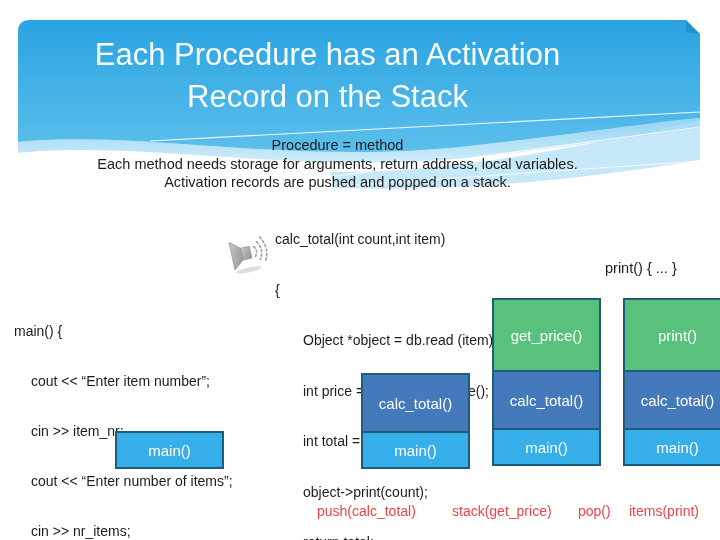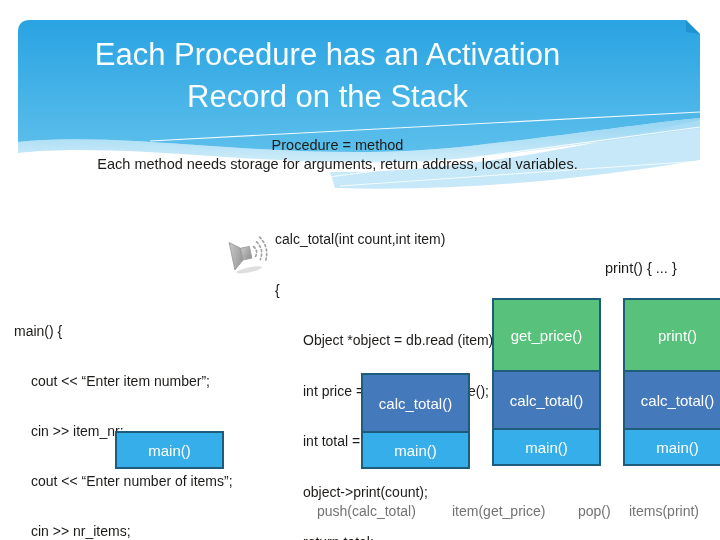--- a/index.html
+++ b/index.html
@@ -35,21 +35,21 @@
     color:#ffffff; font-size:15px;margin-left:32px;
   }
   .frame + .frame{margin-top:-2px;}
   .frame.green{height:74px; background:var(--frame_green,#58c17c);}
   .frame.blue{height:60px; background:var(--frame_blue,#4479bb);}
   .frame.lightblue{height:38px; background:var(--frame_lightblue,#36aeea);}
   .col1{left:83px; top:431px;}
   .col2{left:329px; top:373px;}
   .col3{left:460px; top:298px;}
   .col4{left:591px; top:298px;}
-  .cap{position:absolute; top:503px; font-size:14px; color:#737373;}
+  .cap{position:absolute; top:503px; font-size:14px; color:#ef4444;}
   .cap1{left:317px;} .cap2{left:452px;} .cap3{left:578px;} .cap4{left:629px;}
 </style>
 </head>
 <body>
 
 <div class="slide">
 
   <svg class="hdr-svg" width="720" height="210" viewBox="0 0 720 210">
     <defs>
       <linearGradient id="bluegrad" x1="0" y1="0" x2="0" y2="1">
@@ -76,20 +76,21 @@
   </svg>
 
   <div class="title">
     <div>Each Procedure has an Activation</div>
     <div>Record on the Stack</div>
   </div>
 
   <div class="subtitle">
     <div>Procedure = method</div>
     <div>Each method needs storage for arguments, return address, local variables.</div>
+    <div>Activation records are pushed and popped on a stack.</div>
   </div>
 
   <svg class="audio-svg" width="52" height="52" viewBox="0 0 52 52">
     <defs>
       <linearGradient id="graygrad" x1="0" y1="0" x2="1" y2="1">
         <stop offset="0" stop-color="#c9c9c9"></stop>
         <stop offset="1" stop-color="#8f8f8f"></stop>
       </linearGradient>
     </defs>
     <g transform="rotate(-12 26 26)">
@@ -140,17 +141,17 @@
     <div class="frame lightblue">main()</div>
   </div>
 
   <div class="col col4">
     <div class="frame green">print()</div>
     <div class="frame blue">calc_total()</div>
     <div class="frame lightblue">main()</div>
   </div>
 
   <div class="cap cap1">push(calc_total)</div>
-  <div class="cap cap2">item(get_price)</div>
+  <div class="cap cap2">stack(get_price)</div>
   <div class="cap cap3">pop()</div>
   <div class="cap cap4">items(print)</div>
 
 </div>
 
 </body></html>

